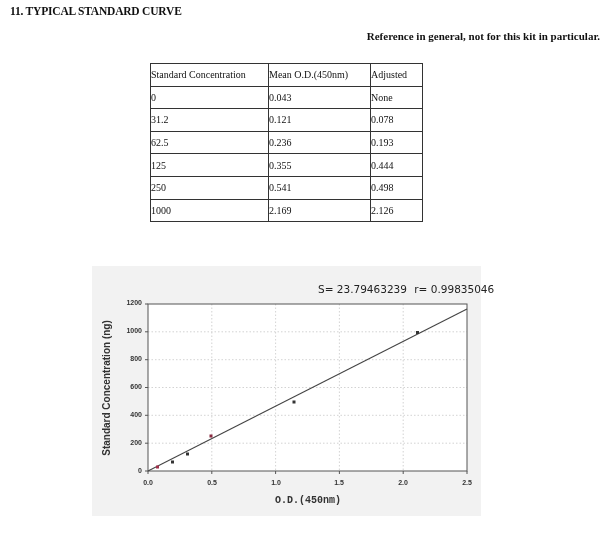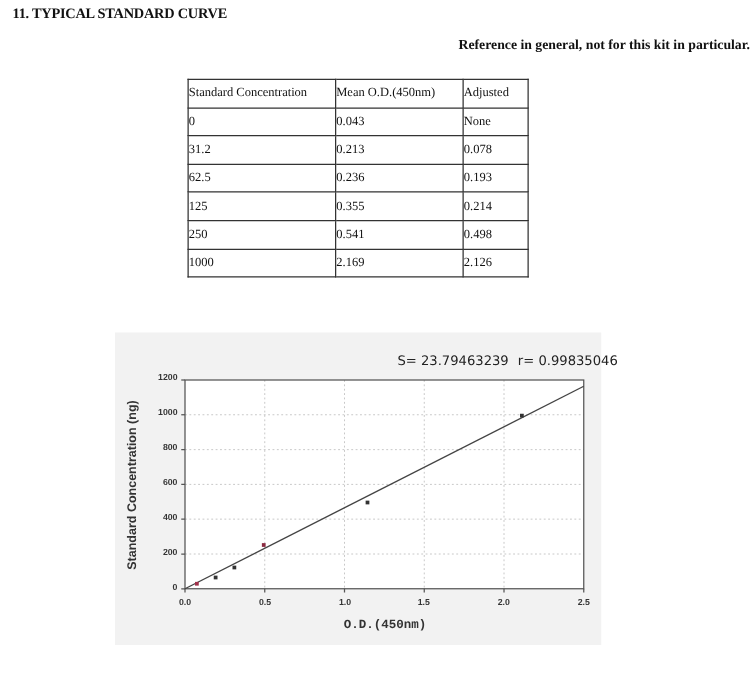--- a/index.html
+++ b/index.html
@@ -34,32 +34,32 @@
     <th class="c2">Mean O.D.(450nm)</th>
     <th class="c3">Adjusted</th>
   </tr>
   <tr>
     <td class="c1">0</td>
     <td class="c2">0.043</td>
     <td class="c3">None</td>
   </tr>
   <tr>
     <td class="c1">31.2</td>
-    <td class="c2">0.213</td>
+    <td class="c2">0.121</td>
     <td class="c3">0.078</td>
   </tr>
   <tr>
     <td class="c1">62.5</td>
     <td class="c2">0.236</td>
     <td class="c3">0.193</td>
   </tr>
   <tr>
     <td class="c1">125</td>
     <td class="c2">0.355</td>
-    <td class="c3">0.214</td>
+    <td class="c3">0.444</td>
   </tr>
   <tr>
     <td class="c1">250</td>
     <td class="c2">0.541</td>
     <td class="c3">0.498</td>
   </tr>
   <tr>
     <td class="c1">1000</td>
     <td class="c2">2.169</td>
     <td class="c3">2.126</td>

